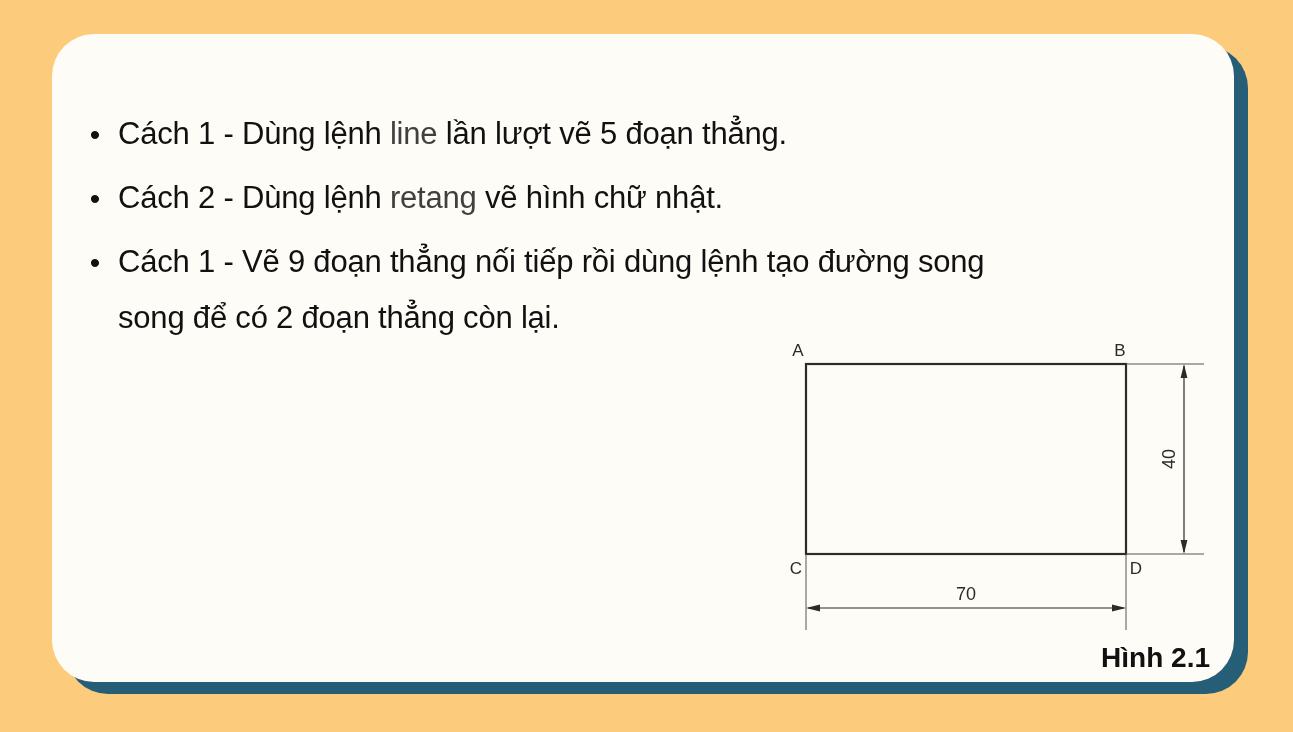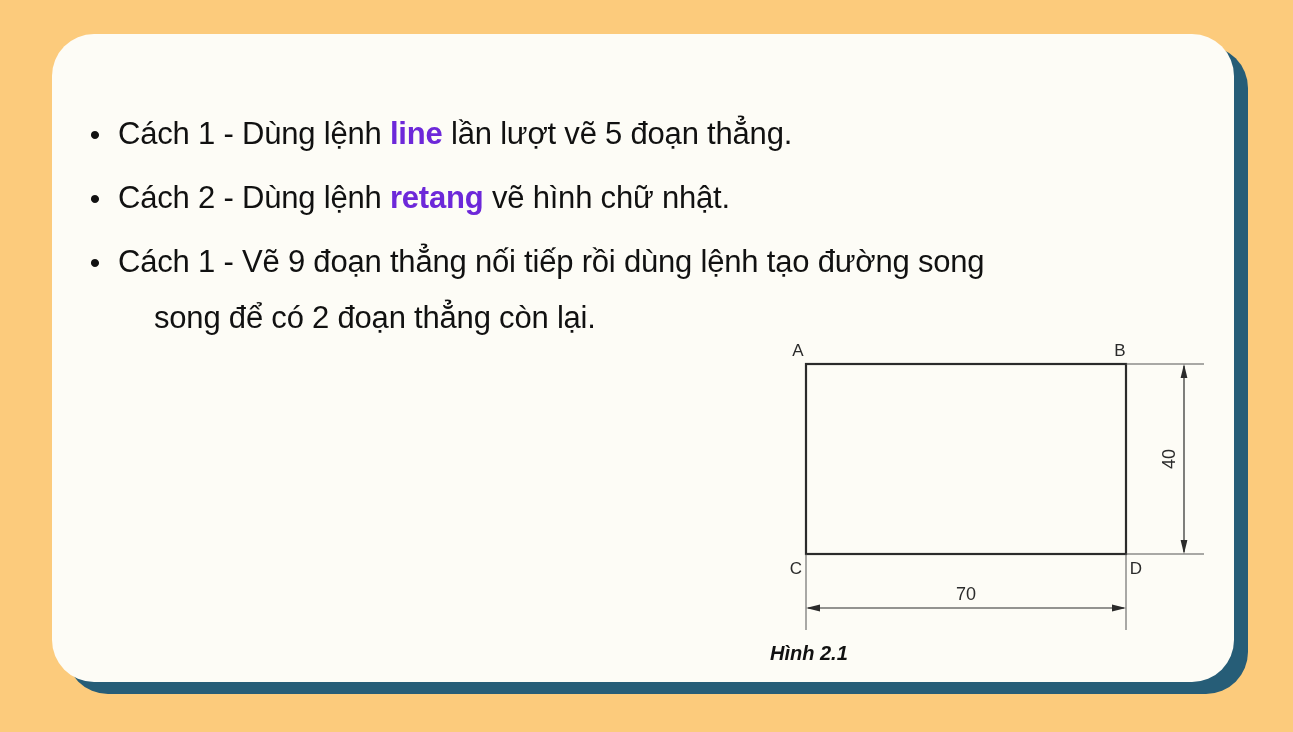--- a/index.html
+++ b/index.html
@@ -74,47 +74,45 @@
   }
   .bullet-text.justified {
     text-align: justify;
     text-justify: inter-word;
     padding-right: 6px;
   }
   .b {
     font-weight: normal;
   }
   .kw {
-    font-weight: bold;
-    color: #6d28d9;
+    font-weight: normal;
+    color: #404040;
   }
   .line2 {
     display: block;
     margin-top: 12px;
-    margin-left: 36px;
   }
   
   .figure {
     position: absolute;
     left: 718px;
     top: 306px;
     width: 440px;
     height: 340px;
   }
   .figure svg {
     display: block;
   }
   .fig-caption {
     position: absolute;
     left: 0;
     top: 302px;
     width: 440px;
-    text-align: left;
-    font-size: 20px;
-    font-style: italic;
+    text-align: right;
+    font-size: 28px;
     font-weight: bold;
     color: #111;
   }
 </style>
 </head>
 <body>
 
 <div class="slide">
 
   <div class="card-shadow"></div>

